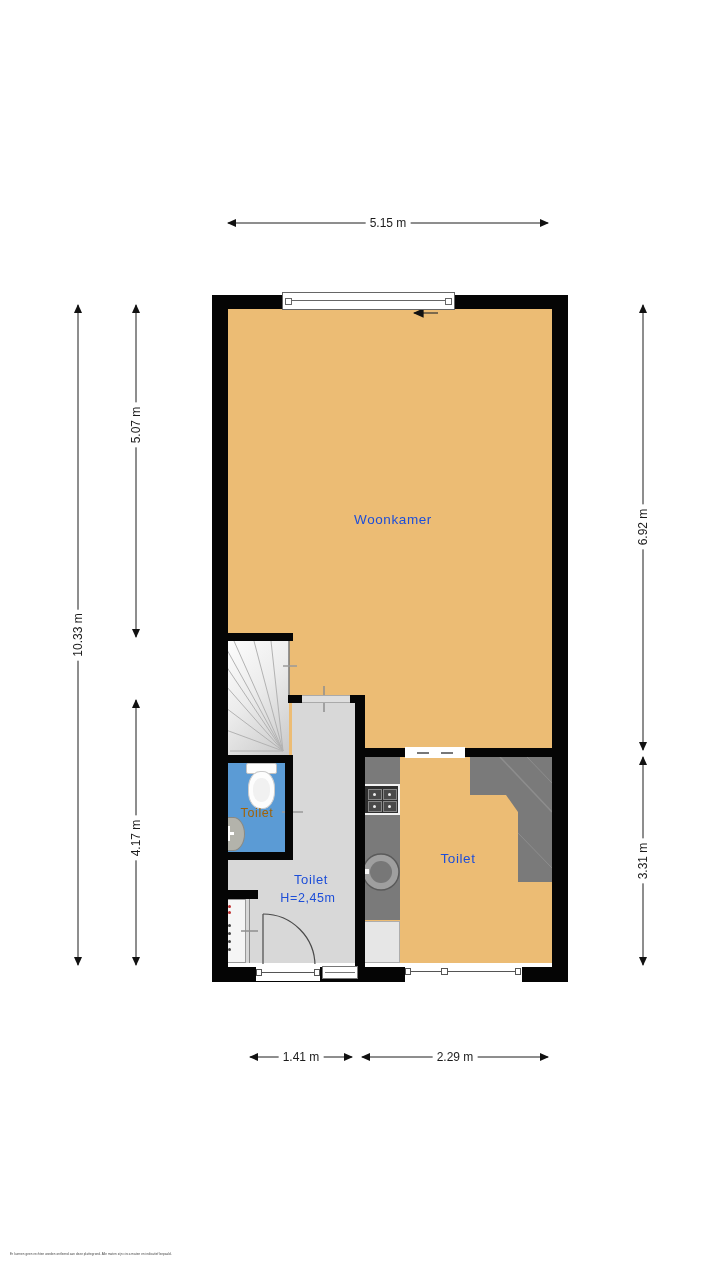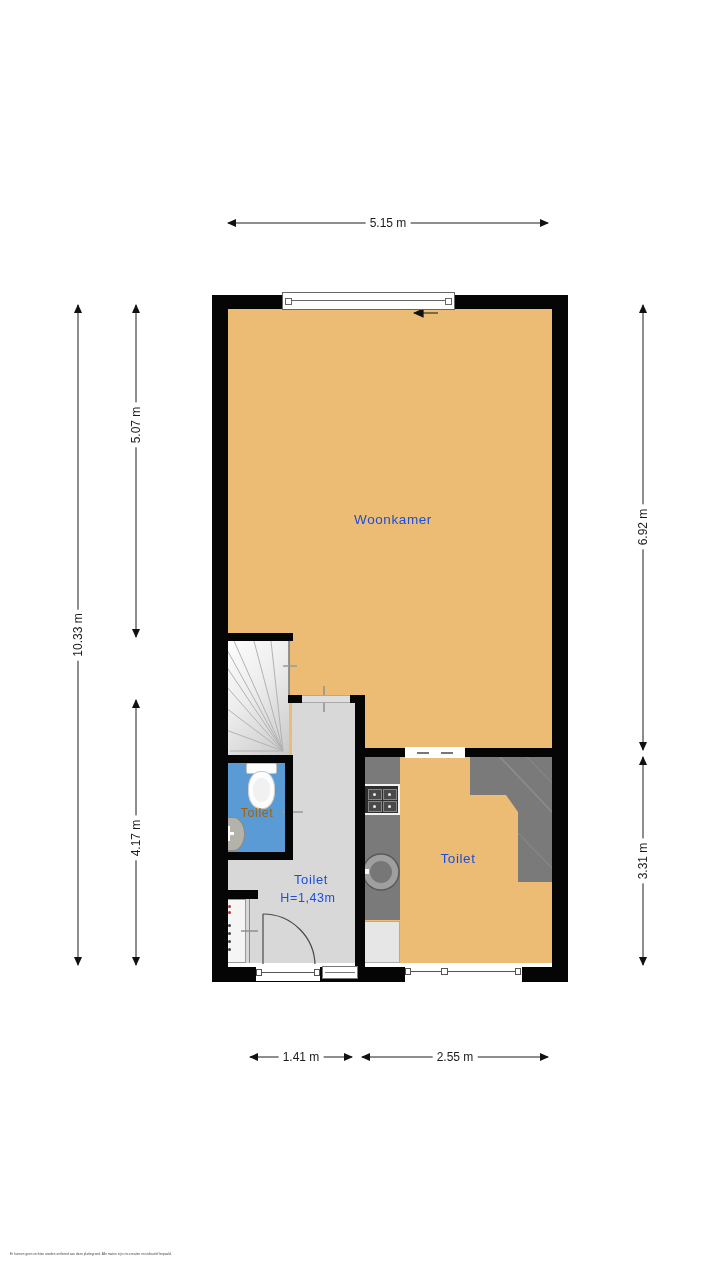--- a/index.html
+++ b/index.html
@@ -161,26 +161,26 @@
     <div class="abs" style="left:2px;top:8px;width:113px;height:1px;background:#555;"></div>
     <div class="abs" style="left:0px;top:5px;width:6px;height:7px;background:#fff;border:1px solid #555;box-sizing:border-box;"></div>
     <div class="abs" style="left:36px;top:5px;width:7px;height:7px;background:#fff;border:1px solid #555;box-sizing:border-box;"></div>
     <div class="abs" style="right:1px;top:5px;width:6px;height:7px;background:#fff;border:1px solid #555;box-sizing:border-box;"></div>
   </div>
 
   <div class="room-label" style="left:393px;top:519px;font-size:13.5px;">Woonkamer</div>
   <div class="room-label" style="left:458px;top:858px;font-size:13.5px;">Toilet</div>
   <div class="room-label" style="left:257px;top:813px;font-size:12.5px;color:#a16207;">Toilet</div>
   <div class="room-label" style="left:311px;top:879px;font-size:13px;">Toilet</div>
-  <div class="room-label" style="left:308px;top:898px;font-size:12.5px;">H=1,43m</div>
+  <div class="room-label" style="left:308px;top:898px;font-size:12.5px;">H=2,45m</div>
 
   <div class="dim-label" style="left:388px;top:223px;text-align:right;">5.15 m</div>
   <div class="dim-label vert" style="left:78px;top:635px;">10.33 m</div>
   <div class="dim-label vert" style="left:136px;top:425px;">5.07 m</div>
   <div class="dim-label vert" style="left:136px;top:838px;">4.17 m</div>
   <div class="dim-label vert" style="left:643px;top:527px;">6.92 m</div>
   <div class="dim-label vert" style="left:643px;top:861px;">3.31 m</div>
   <div class="dim-label" style="left:301px;top:1057px;">1.41 m</div>
-  <div class="dim-label" style="left:455px;top:1057px;">2.55 m</div>
+  <div class="dim-label" style="left:455px;top:1057px;">2.29 m</div>
 
   <div class="abs" style="left:10px;top:1252px;font-size:3px;color:#3a3a3a;letter-spacing:0.1px;white-space:nowrap;">Er kunnen geen rechten worden ontleend aan deze plattegrond. Alle maten zijn circa maten en indicatief bepaald.</div>
 
 </div>
 
 </body></html>

